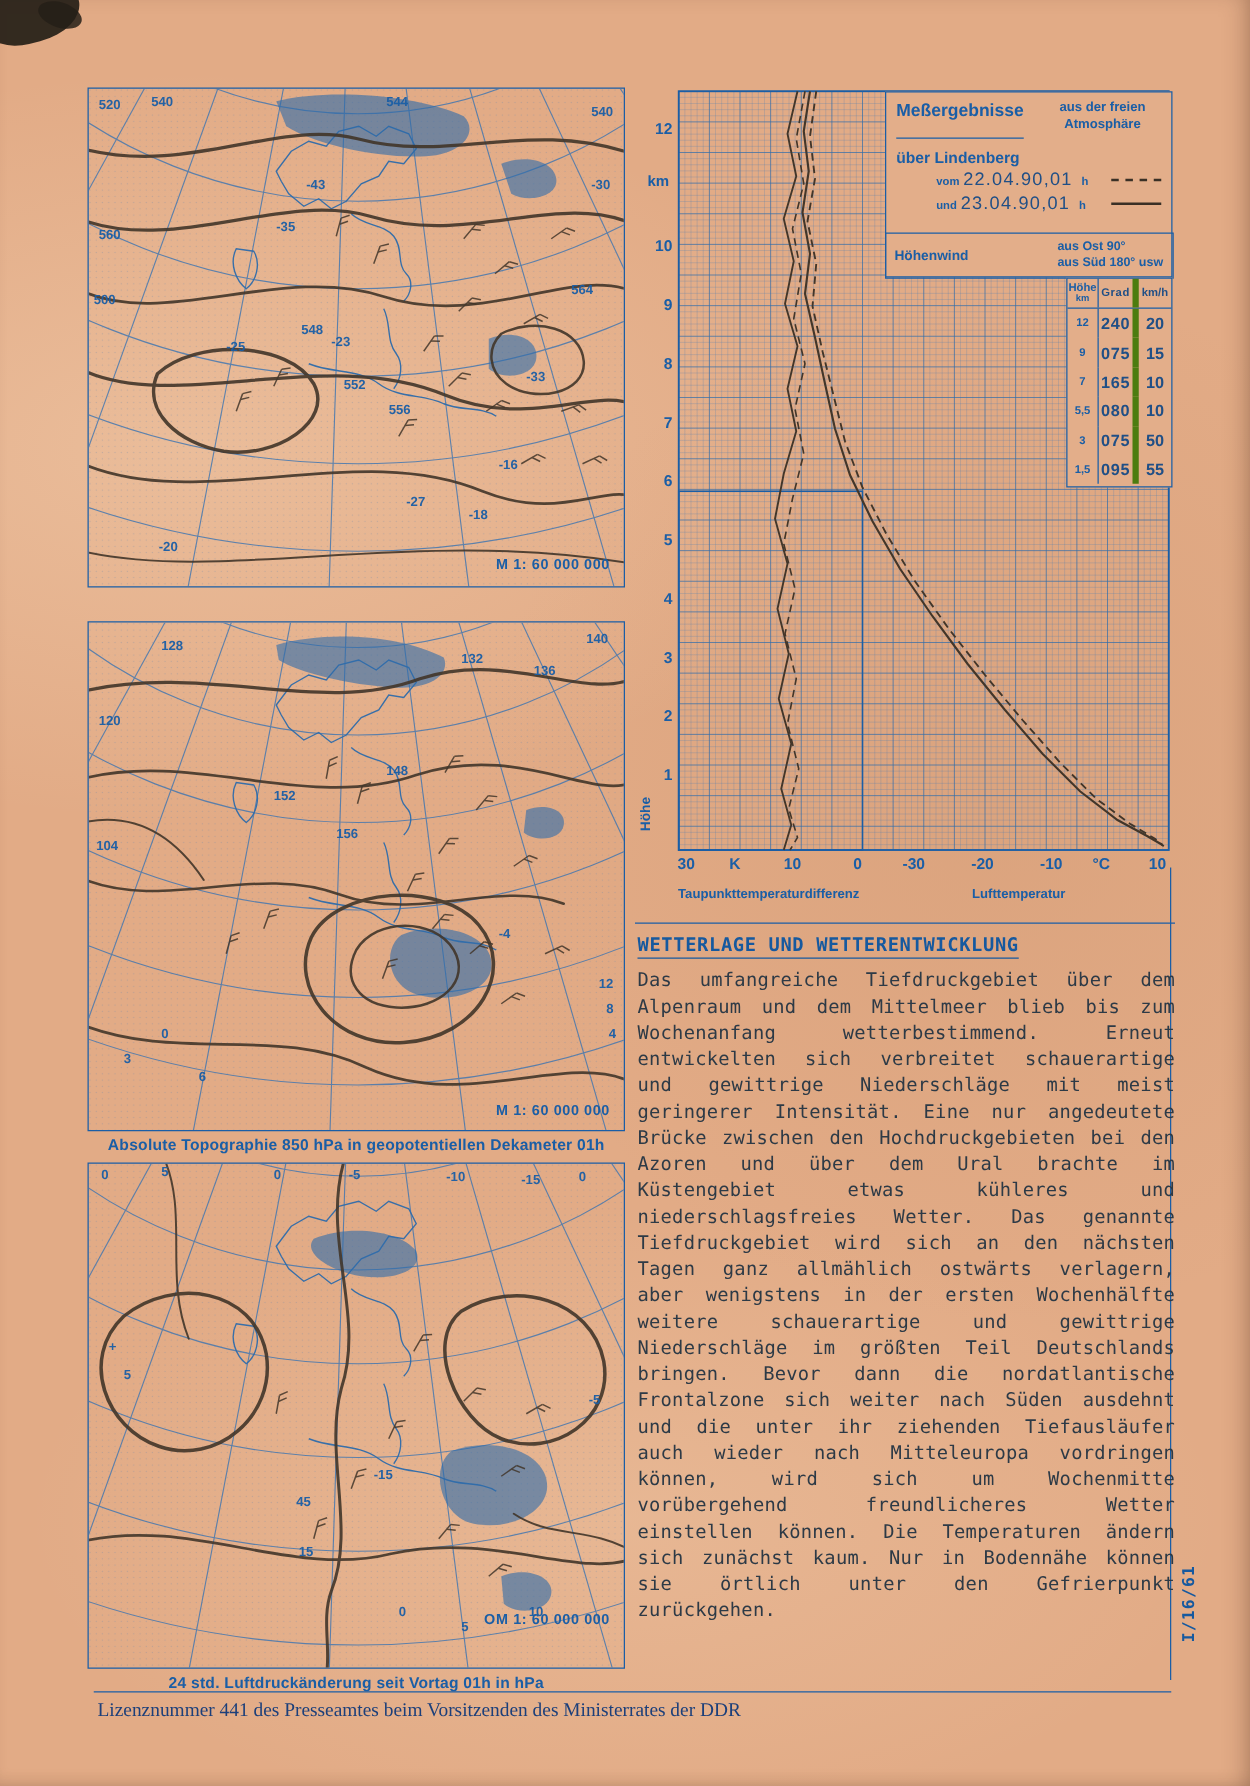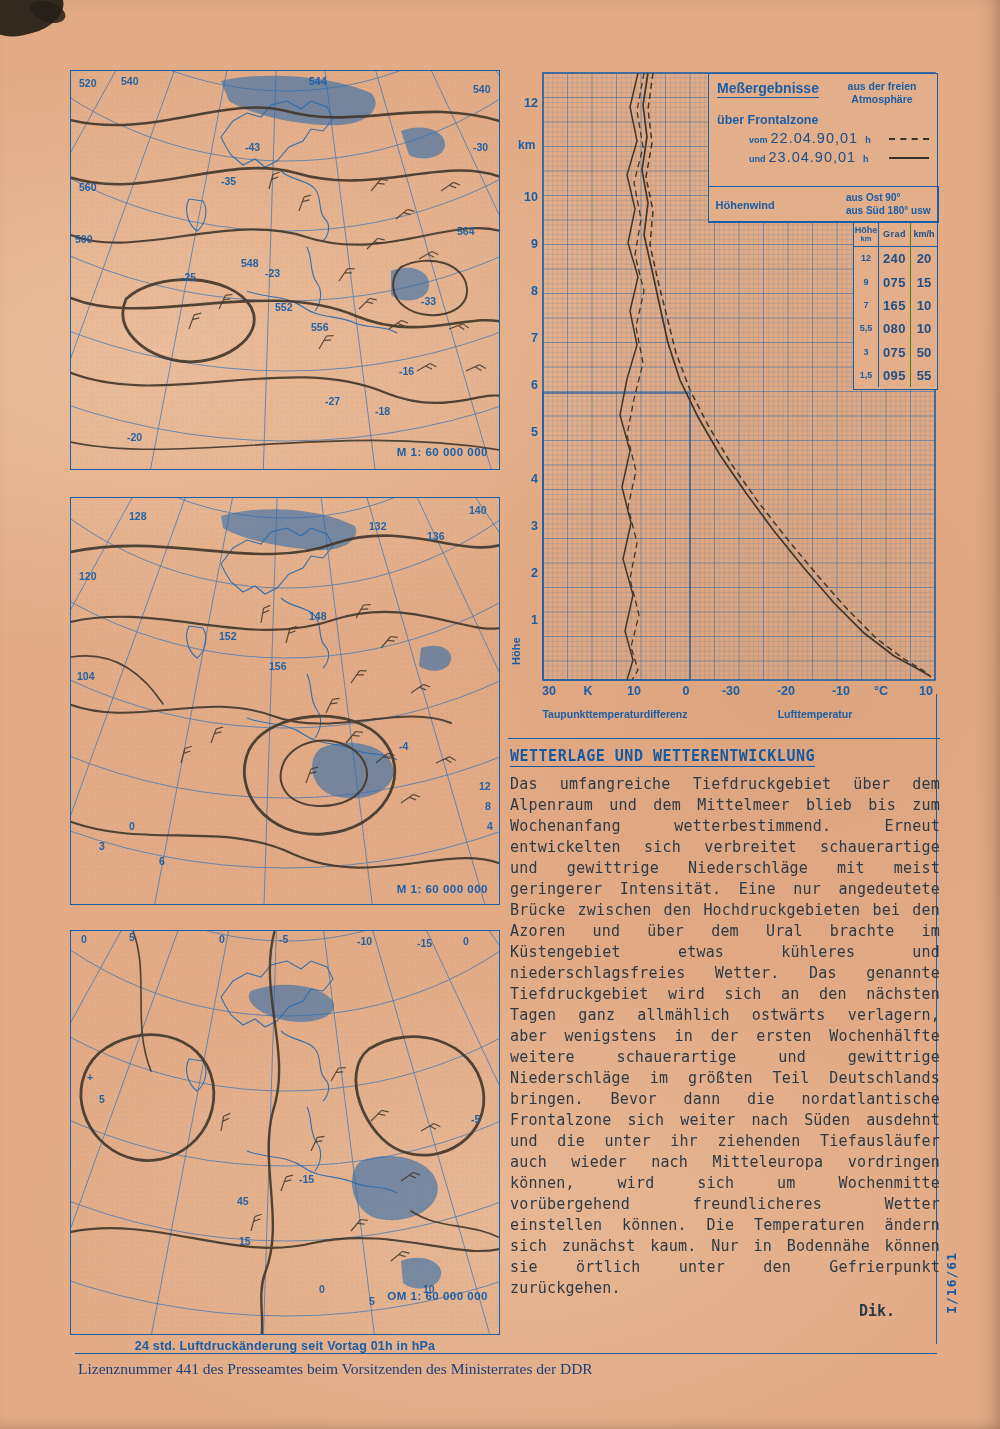--- a/index.html
+++ b/index.html
@@ -25,41 +25,41 @@
   .map-scale{position:absolute;right:12px;color:#1a5ea6;font-weight:bold;font-size:11.5px;letter-spacing:.5px;}
   #fig1 .map-scale{top:376px;}
   #fig2 .map-scale{top:386px;}
   #fig3 .map-scale{top:360px;}
 
   .sounding{position:absolute;left:510px;top:65px;width:430px;height:672px;color:#1a5ea6;}
   .sounding svg{display:block;}
 
   .legend{position:absolute;left:198px;top:8px;width:230px;height:149px;border:1.5px solid #1a5ea6;background:#e3ae8a;box-sizing:border-box;}
   .leg-top{display:flex;justify-content:space-between;align-items:flex-start;padding:6px 4px 0 8px;}
-  .leg-title{font-size:14px;font-weight:bold;border-bottom:1.6px solid #1a5ea6;padding-bottom:1px;}
+  .leg-title{font-size:14px;font-weight:bold;border-bottom:1.6px solid #1a5ea6;padding-bottom:14px;}
   .leg-sub{width:102px;text-align:center;font-size:10.5px;font-weight:bold;line-height:1.2;}
   .leg-station{padding:8px 0 0 8px;font-size:12.5px;font-weight:bold;}
   .leg-date{display:flex;align-items:baseline;padding-left:40px;margin-top:3px;}
   .leg-date .lab{font-size:9px;font-weight:bold;}
   .leg-date .val{font-size:14.5px;font-weight:normal;letter-spacing:1px;margin-left:3px;color:#204f86;}
   .leg-date .unit{font-size:9px;font-weight:bold;margin-left:7px;}
   .leg-sample{margin-left:auto;margin-right:8px;width:40px;height:0;position:relative;top:-3px;}
   .leg-sample.dashed{border-top:2.2px dashed #3a3026;}
   .leg-sample.solid{border-top:2.2px solid #3a3026;}
   .wind-box{position:absolute;left:-1.5px;right:-1.5px;top:112px;height:37px;border:1.5px solid #1a5ea6;display:flex;justify-content:space-between;align-items:center;padding:0 7px;box-sizing:border-box;}
   .wind-title{font-size:11px;font-weight:bold;}
   .wind-dirs{font-size:10px;font-weight:bold;line-height:1.25;text-align:left;}
 
   .wind-table{position:absolute;left:343px;top:157px;width:85px;height:168px;border:1.5px solid #1a5ea6;background:#e3ae8a;box-sizing:border-box;font-weight:bold;color:#1a5ea6;}
   .wt-head,.wt-row{display:grid;grid-template-columns:25px 32px 1fr;}
   .wt-head{height:23px;border-bottom:1px solid #1a5ea6;}
   .wt-row{height:23.4px;}
   .wt-cell{display:flex;align-items:center;justify-content:center;}
   .wt-cell.c0{border-right:1px solid #1a5ea6;font-size:9px;flex-direction:column;line-height:1;}
-  .wt-cell.c1{border-right:1px solid #4d7c0f;font-size:13px;letter-spacing:.5px;color:#204f86;}
+  .wt-cell.c1{border-right:5px solid #4d7c0f;font-size:13px;letter-spacing:.5px;color:#204f86;}
   .wt-cell.c2{font-size:13px;color:#204f86;}
   .wt-head .wt-cell{font-size:9px;line-height:1.05;}
   .wt-head .hsub{font-size:7.5px;}
 
   .report-rule{position:absolute;left:508px;top:738px;width:432px;border-top:1.8px solid #1a5ea6;}
   .right-rule{position:absolute;left:936px;top:694px;height:650px;border-left:1.8px solid #1a5ea6;}
   .report{position:absolute;left:510px;top:746px;width:430px;font-family:"DejaVu Sans Mono","Liberation Mono",monospace;color:#2d3a46;}
   .report-title{display:inline-block;color:#16599f;font-weight:bold;font-size:15px;letter-spacing:.5px;border-bottom:1.6px solid #16599f;padding-bottom:1px;margin:0 0 7px 0;}
   .report-body{margin:0;font-size:15px;line-height:21px;text-align:justify;letter-spacing:.2px;word-spacing:2px;}
   .report-sig{text-align:right;padding-right:45px;font-size:15px;margin-top:3px;font-weight:bold;}
@@ -372,20 +372,21 @@
             <text x="28" y="352">3</text>
             <text x="88" y="367">6</text>
             <text x="328" y="252">-4</text>
             <text x="408" y="292">12</text>
             <text x="414" y="312">8</text>
             <text x="416" y="332">4</text>
           </g>
         </g>
       </svg>
     <div class="map-scale">M 1: 60 000 000</div>
+    <figcaption class="map-caption">Absolute Topographie 850 hPa in geopotentiellen Dekameter 01h</figcaption>
   </figure>
 
   <figure id="fig3">
     <svg id="map3-svg" width="430" height="405">
         <defs>
           <pattern id="map3-svg-dots" width="5" height="5" patternUnits="userSpaceOnUse">
             <circle cx="1" cy="1" r="0.55" fill="#6b86a8"></circle>
           </pattern>
           <clipPath id="map3-svg-clip">
             <rect x="0" y="0" width="430" height="405"></rect>
@@ -542,21 +543,21 @@
           <text x="105" y="653" font-size="10.5" text-anchor="middle">Taupunkttemperaturdifferenz</text>
           <text x="305" y="653" font-size="10.5" text-anchor="middle">Lufttemperatur</text>
         </g>
       </svg>
 
     <div class="legend">
       <div class="leg-top">
         <span class="leg-title">Meßergebnisse</span>
         <span class="leg-sub">aus der freien Atmosphäre</span>
       </div>
-      <div class="leg-station">über Frontalzone</div>
+      <div class="leg-station">über Lindenberg</div>
       <div class="leg-date">
         <span class="lab">vom</span>
         <span class="val">22.04.90,01</span>
         <span class="unit">h</span>
         <span class="leg-sample dashed"></span>
       </div>
       <div class="leg-date">
         <span class="lab">und</span>
         <span class="val">23.04.90,01</span>
         <span class="unit">h</span>
@@ -613,21 +614,20 @@
           </div>
         </div>
     </div>
   </div>
 
   <div class="report-rule"></div>
   <div class="right-rule"></div>
   <div class="report">
     <h2 class="report-title">WETTERLAGE UND WETTERENTWICKLUNG</h2>
     <p class="report-body">Das umfangreiche Tiefdruckgebiet über dem Alpenraum und dem Mittelmeer blieb bis zum Wochenanfang wetterbestimmend. Erneut entwickelten sich verbreitet schauerartige und gewittrige Niederschläge mit meist geringerer Intensität. Eine nur angedeutete Brücke zwischen den Hochdruckgebieten bei den Azoren und über dem Ural brachte im Küstengebiet etwas kühleres und niederschlagsfreies Wetter. Das genannte Tiefdruckgebiet wird sich an den nächsten Tagen ganz allmählich ostwärts verlagern, aber wenigstens in der ersten Wochenhälfte weitere schauerartige und gewittrige Niederschläge im größten Teil Deutschlands bringen. Bevor dann die nordatlantische Frontalzone sich weiter nach Süden ausdehnt und die unter ihr ziehenden Tiefausläufer auch wieder nach Mitteleuropa vordringen können, wird sich um Wochenmitte vorübergehend freundlicheres Wetter einstellen können. Die Temperaturen ändern sich zunächst kaum. Nur in Bodennähe können sie örtlich unter den Gefrierpunkt zurückgehen.</p>
-    <div class="report-sig">Dik.</div>
   </div>
 
   <div class="side-mark">I/16/61</div>
 
   <div class="footer-rule"></div>
   <div class="footer-text">Lizenznummer 441 des Presseamtes beim Vorsitzenden des Ministerrates der DDR</div>
 
 </div>
 
 </body></html>

